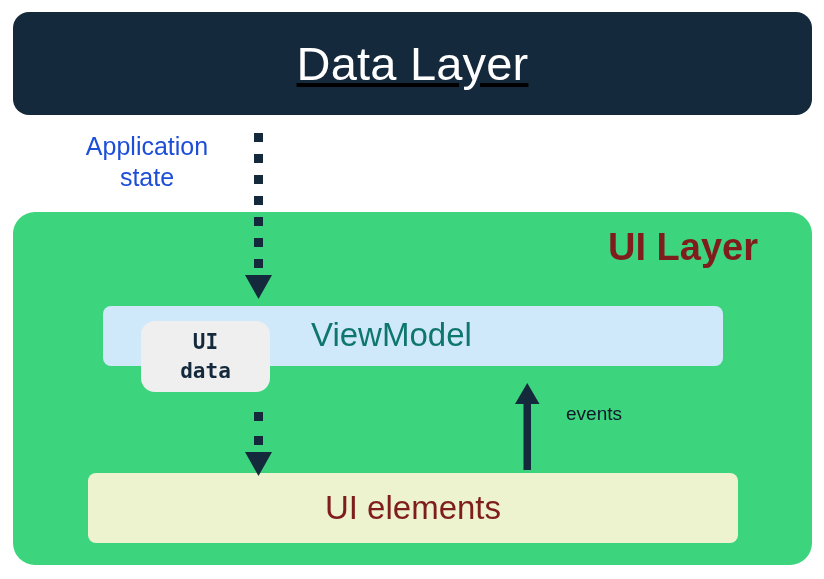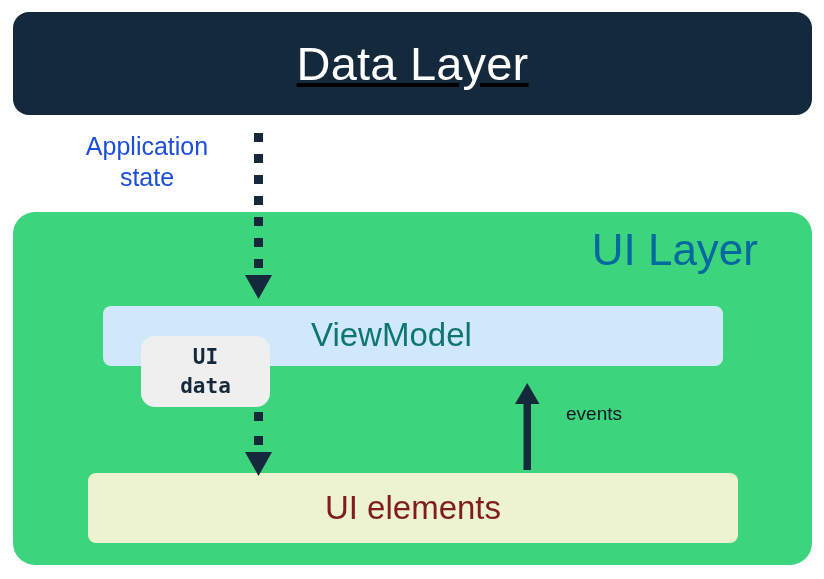--- a/index.html
+++ b/index.html
@@ -62,23 +62,23 @@
     width: 799px;
     height: 353px;
     background: #3cd47c;
     border-radius: 22px;
     box-sizing: border-box;
   }
   .ui-layer-title {
     position: absolute;
     right: 66px;
     top: 228px;
-    color: #0369a1;
-    font-size: 44px;
-    font-weight: 400;
+    color: #7f1d1d;
+    font-size: 38px;
+    font-weight: 700;
     line-height: 1;
   }
 
   
   .viewmodel-box {
     position: absolute;
     left: 103px;
     top: 306px;
     width: 620px;
     height: 60px;
@@ -103,21 +103,20 @@
     top: 321px;
     width: 129px;
     height: 71px;
     background: #efefef;
     border-radius: 14px;
     display: flex;
     flex-direction: column;
     align-items: center;
     justify-content: center;
     box-sizing: border-box;
-    margin-top: 15px;
   }
   .ui-state-badge span {
     font-family: "DejaVu Sans Mono", "Liberation Mono", monospace;
     font-weight: 700;
     font-size: 21px;
     color: #15293c;
     line-height: 1.35;
   }
 
   

